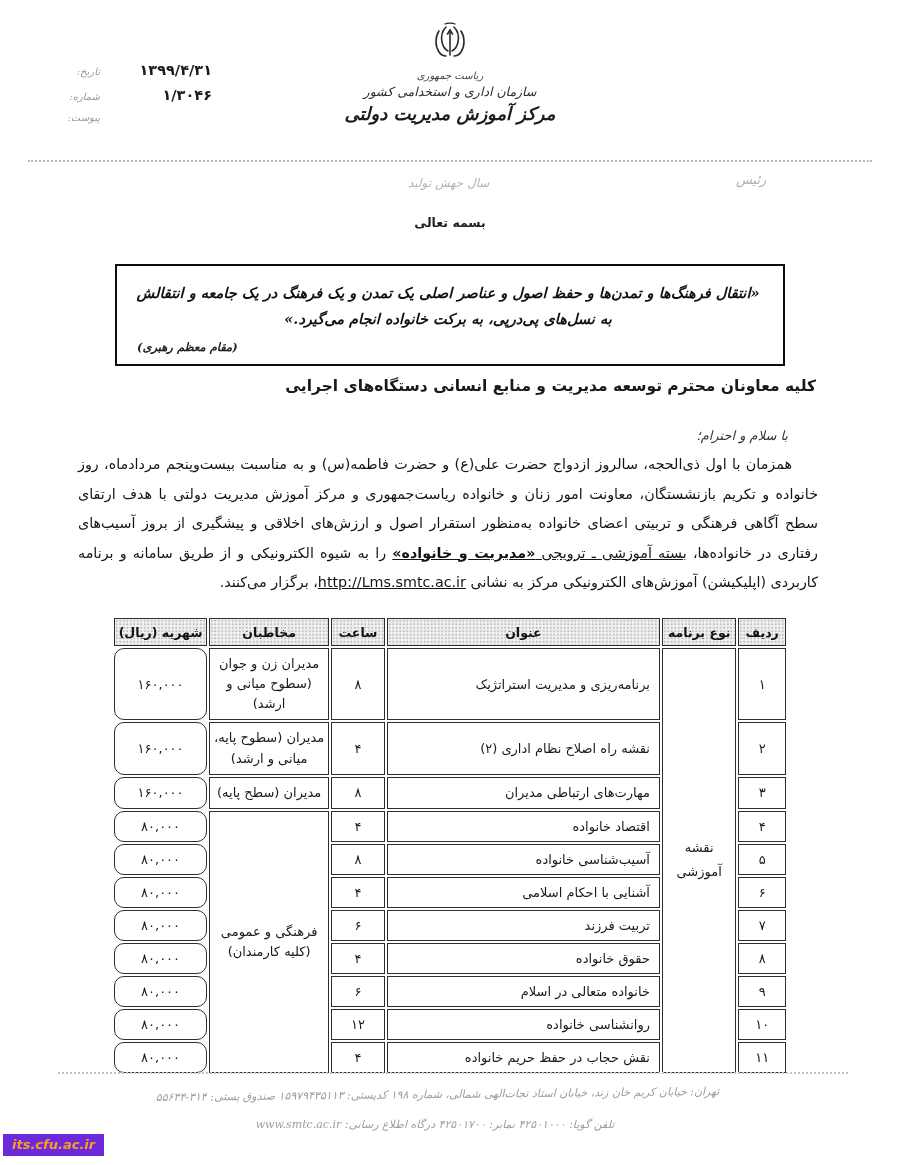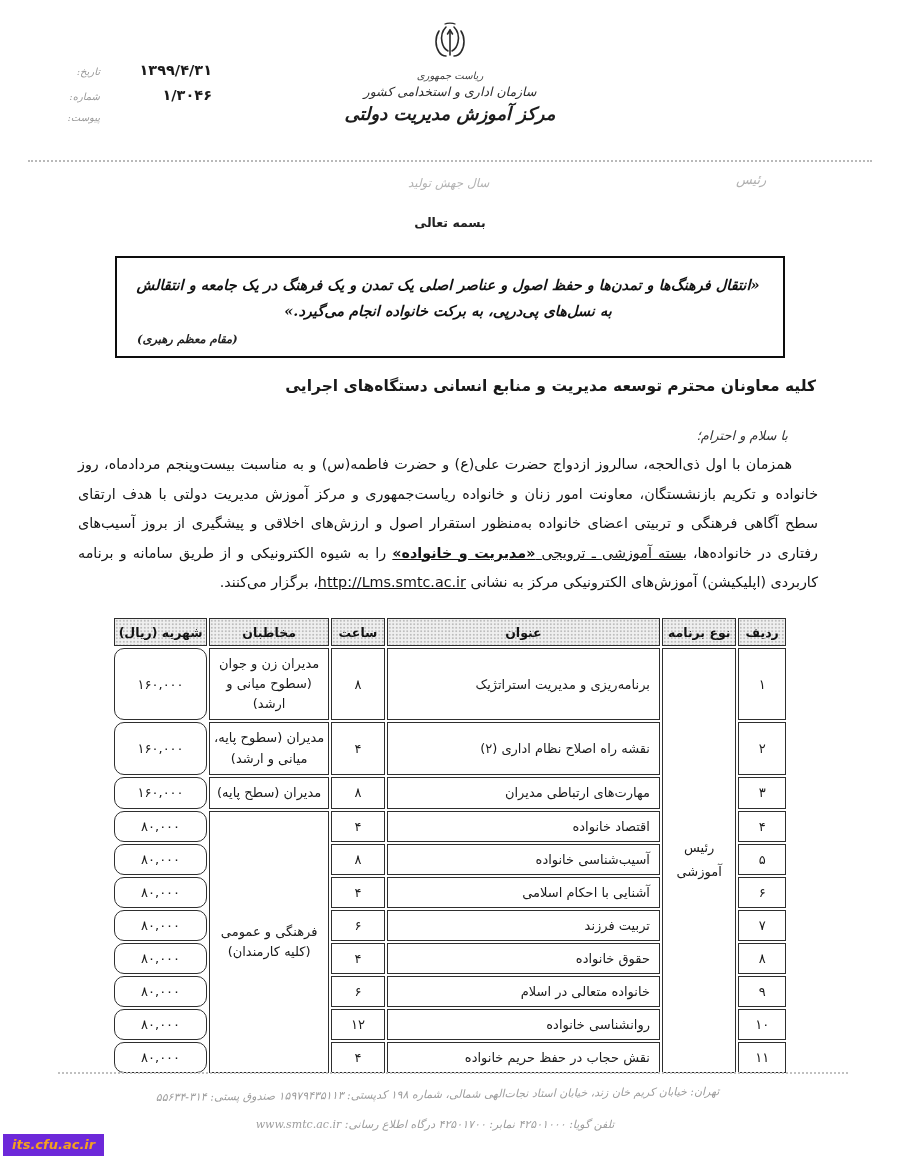--- a/index.html
+++ b/index.html
@@ -28,21 +28,21 @@
   .slogan-block .l1 { font-size:12px; letter-spacing:1px; }
 
   .header-rule { position:absolute; top:160px; left:28px; right:28px; border-top:2px dotted #b9b9b9; }
 
   .signature-script { position:absolute; top:172px; left:736px; color:#b0b0b0; font-size:13px; }
   .year-slogan { position:absolute; top:176px; left:408px; color:#b3b3b3; font-size:12px; }
   .besmele { position:absolute; top:215px; left:50%; transform:translateX(-50%);
     font-weight:bold; font-size:12.5px; color:#222; }
 
   
-  .quote-box { position:absolute; top:256px; left:115px; width:670px; height:102px;
+  .quote-box { position:absolute; top:264px; left:115px; width:670px; height:102px;
     border:2px solid #0d0d0d; padding:14px 22px 10px 18px; }
   .quote-text { font-size:14.5px; font-weight:bold; line-height:1.8; text-align:center; color:#111; }
   .quote-attr { position:absolute; bottom:10px; left:20px; font-size:11.5px; font-weight:bold; color:#222; }
 
   
   .addressee { position:absolute; top:377px; right:84px; left:90px; text-align:right;
     font-weight:bold; font-size:15.5px; }
   .salutation { position:absolute; top:428px; right:112px; font-size:13px; color:#333; }
   .letter-body { position:absolute; top:450px; right:82px; left:78px;
     font-size:14.3px; line-height:29.5px; text-align:justify; text-indent:26px; color:#141414; }
@@ -146,21 +146,21 @@
           <tr>
         <th style="width:46px">ردیف</th>
         <th style="width:72px">نوع برنامه</th>
         <th style="width:264px">عنوان</th>
         <th style="width:52px">ساعت</th>
         <th style="width:116px">مخاطبان</th>
         <th style="width:90px">شهریه (ریال)</th>
       </tr>
       <tr class="r-tall">
         <td class="c-no">۱</td>
-        <td class="c-type" rowspan="11">رئیس آموزشی</td>
+        <td class="c-type" rowspan="11">نقشه آموزشی</td>
         <td class="c-title">برنامه‌ریزی و مدیریت استراتژیک</td>
         <td class="c-hours">۸</td>
         <td class="c-aud">مدیران زن و جوان (سطوح میانی و ارشد)</td>
         <td class="c-fee">۱۶۰,۰۰۰</td>
       </tr>
       <tr class="r-mid">
         <td class="c-no">۲</td>
         <td class="c-title">نقشه راه اصلاح نظام اداری (۲)</td>
         <td class="c-hours">۴</td>
         <td class="c-aud">مدیران (سطوح پایه، میانی و ارشد)</td>

